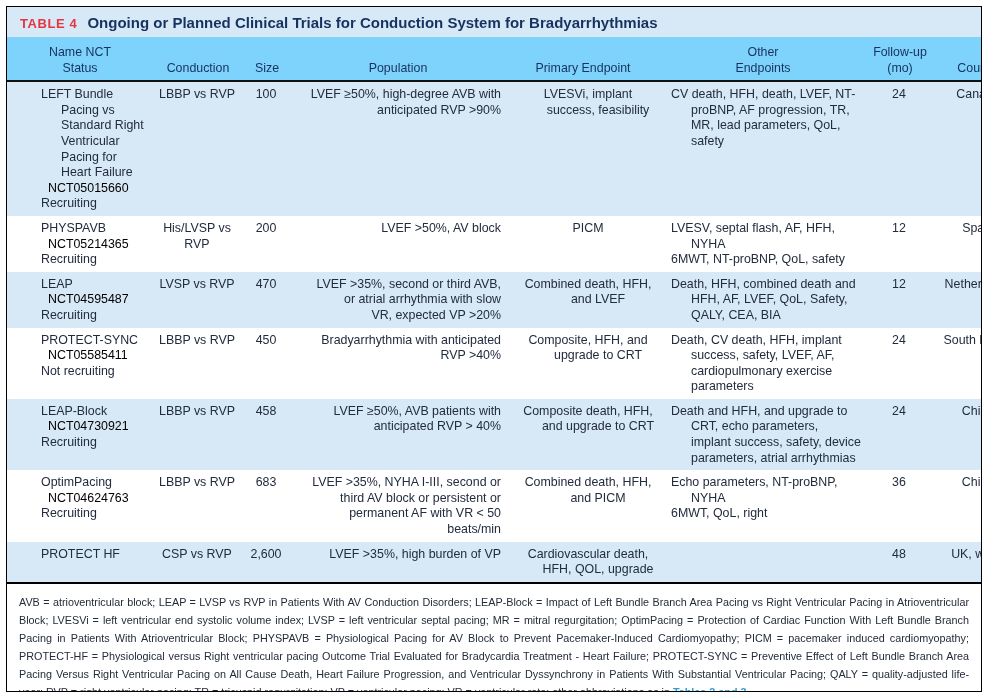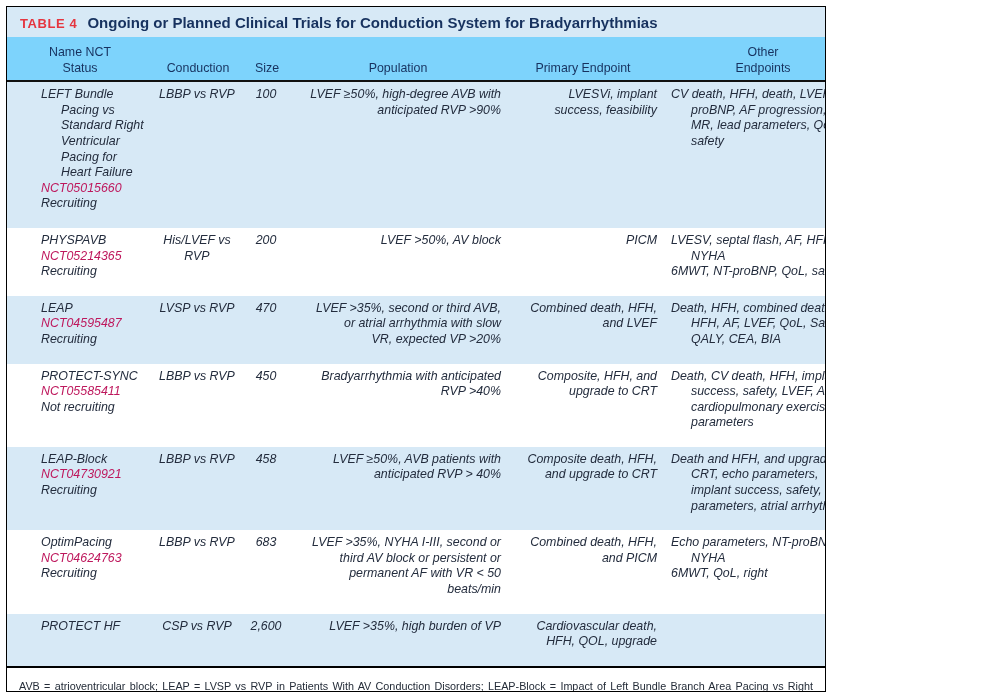--- a/index.html
+++ b/index.html
@@ -1,38 +1,38 @@
 <!DOCTYPE html>
 <html><head>
 <meta charset="utf-8">
 <style>
   html,body{margin:0;padding:0;background:#ffffff;}
   body{width:1000px;height:698px;font-family:"Liberation Sans","DejaVu Sans",sans-serif;}
-  .figure{box-sizing:border-box;width:820px;height:686px;margin:6px;border:1.5px solid #000;overflow:hidden;background:#fff;}
+  .figure{box-sizing:border-box;width:976px;height:686px;margin:6px;border:1.5px solid #000;overflow:hidden;background:#fff;}
 
   
   .title-band{background:#d7e9f6;padding:7px 12px 6px 13px;display:flex;align-items:baseline;}
   .tbl-label{color:#e5353f;font-weight:700;font-size:13px;letter-spacing:.6px;margin-right:10px;white-space:nowrap;}
   .tbl-title{color:#17325f;font-weight:700;font-size:15px;}
 
   
   table{border-collapse:collapse;table-layout:fixed;width:100%;font-size:12.4px;line-height:15.6px;color:#232c3d;}
   thead th{vertical-align:bottom;text-align:center;font-weight:400;color:#17325f;background:#7dd3fc;
            padding:8px 2px 4px 2px;border-bottom:2px solid #111;}
   .c0{width:142px;} .c1{width:86px;} .c2{width:44px;} .c3{width:210px;}
   .c4{width:152px;} .c5{width:200px;} .c6{width:66px;} .c7{width:84px;}
-  tbody td{vertical-align:top;padding:5px 4px 16px 2px;font-style:italic;}
+  tbody td{vertical-align:top;padding:5px 4px 4px 2px;}
   tbody tr.band{background:#d7e9f6;}
   td.c0{padding-left:34px;text-align:left;}
   td.c1,td.c2,td.c6,td.c7{text-align:center;}
   td.c3{padding-left:16px;text-align:right;}
-  td.c4{padding-left:14px;text-align:right;}
+  td.c4{padding-left:14px;text-align:center;}
   td.c5{padding-left:10px;text-align:left;}
   .hang{padding-left:20px;text-indent:-20px;}
-  .nct{color:#be185d;cursor:pointer;}
+  .nct{color:#000000;cursor:pointer;margin-left:7px;}
 
   
   .footnote{border-top:2px solid #000;padding:9px 12px 10px 12px;font-size:10.8px;line-height:18px;
             text-align:justify;color:#242c38;background:#fff;}
   .fnlink{color:#2e9fd4;font-weight:700;cursor:pointer;}
 </style>
 </head>
 <body>
 
 <div class="figure">
@@ -93,21 +93,21 @@
           </td>
           <td class="c6">24</td>
           <td class="c7">Canada</td>
         </tr>
         <tr>
           <td class="c0">
             <div class="hang">PHYSPAVB</div>
             <div class="nct">NCT05214365</div>
             <div>Recruiting</div>
           </td>
-          <td class="c1">His/LVEF vs RVP</td>
+          <td class="c1">His/LVSP vs RVP</td>
           <td class="c2">200</td>
           <td class="c3">
             <div class="hang">LVEF &gt;50%, AV block</div>
           </td>
           <td class="c4">
             <div class="hang">PICM</div>
           </td>
           <td class="c5">
             <div class="hang">LVESV, septal flash, AF, HFH, NYHA</div>
             <div class="hang">6MWT, NT-proBNP, QoL, safety</div>

